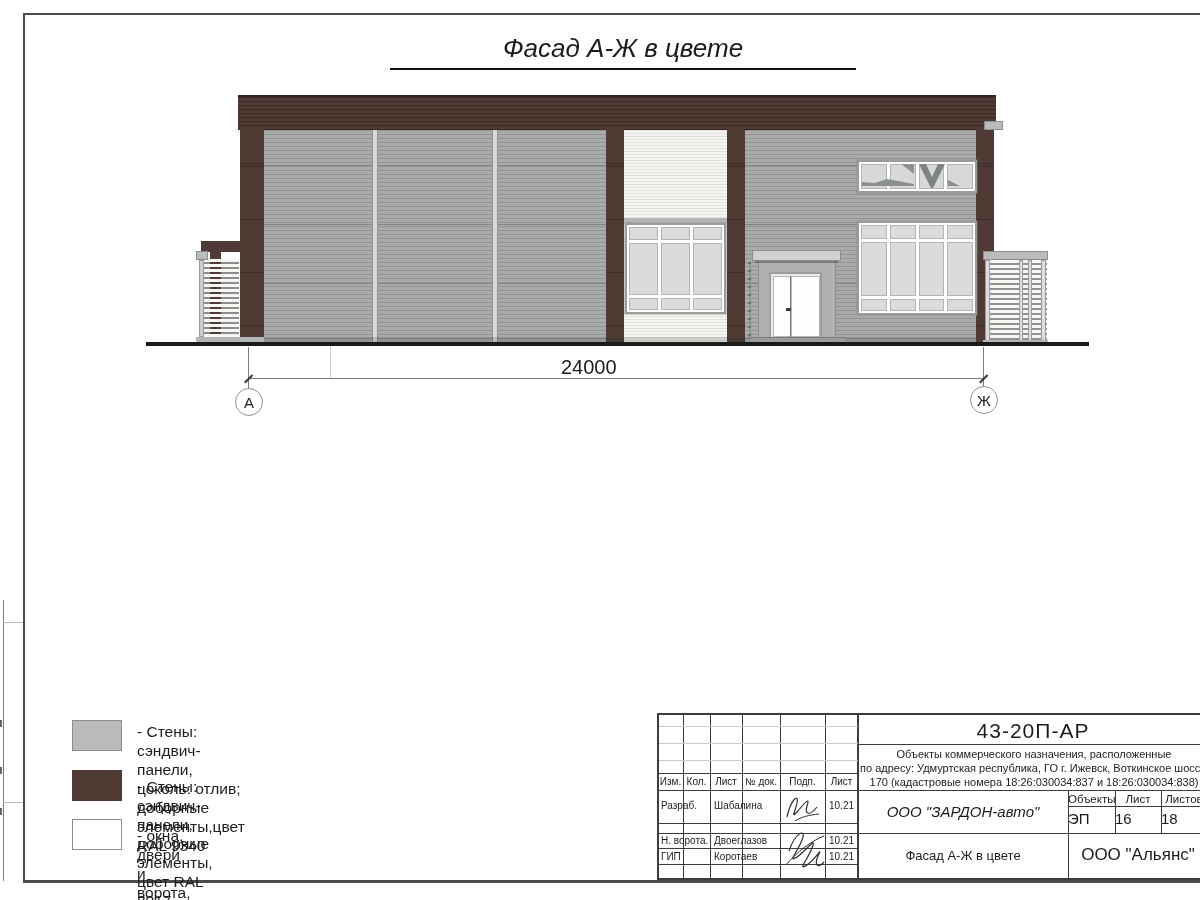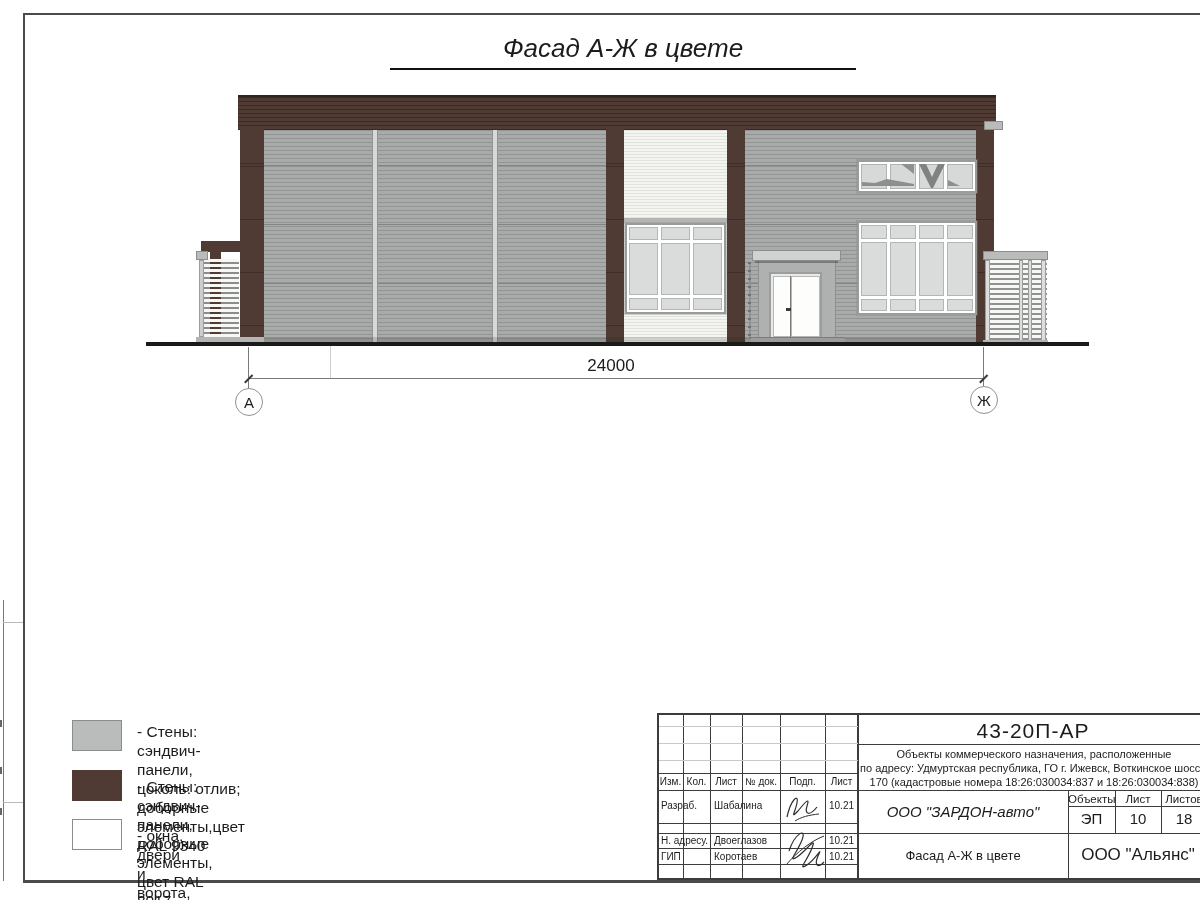--- a/index.html
+++ b/index.html
@@ -34,33 +34,33 @@
        display:grid;gap:3px;padding:2px;box-sizing:border-box;}
   .pane{background:#dadcdb;box-shadow:inset 0 0 0 1px #b3b6b5;}
   .pane2{background:#d6d9d8;box-shadow:inset 0 0 0 1px #b0b3b2;}
   .cap{background:#b9bcbb;border:1px solid #8b8e8d;box-sizing:border-box;}
   .ground{background:#1a1a18;}
   
   .dimline{background:#7a7a7a;}
   .tick{background:#3a3a3a;transform:rotate(-45deg);}
   .axis-circle{width:26px;height:26px;border-radius:50%;border:1px solid #8f928f;background:#fff;
                font-size:15px;display:flex;align-items:center;justify-content:center;}
-  .dim-text{font-size:17px;text-align:center;}
+  .dim-text{font-size:20px;}
   
   .swatch{width:50px;height:31px;border:1px solid #8a8d8c;box-sizing:border-box;}
   .legend-label{font-size:15.5px;white-space:pre-line;line-height:19px;}
   
   .tbl{background:#3c3c3c;}
   .tbf{background:#c9c9c9;}
   .tb-text{font-size:10px;white-space:nowrap;}
   .tb-center{text-align:center;}
   .doc-code{font-size:21px;text-align:center;white-space:nowrap;letter-spacing:1px;}
   .proj-line{font-size:11px;text-align:center;white-space:nowrap;line-height:14px;}
   .org-cell{font-size:15px;font-style:italic;text-align:center;white-space:nowrap;}
-  .stage-val{font-size:15px;text-align:center;white-space:nowrap;}
+  .stage-val{font-size:15px;white-space:nowrap;}
   .company{font-size:17px;text-align:center;white-space:nowrap;}
   .drawing-name{font-size:13px;text-align:center;white-space:nowrap;}
 </style>
 </head>
 <body>
 
 <div class="sheet">
 
   <div class="abs frame" style="left:23px;top:13px;width:1177px;height:2px;"></div>
   <div class="abs frame" style="left:23px;top:13px;width:2px;height:870px;"></div>
@@ -218,21 +218,21 @@
     <div class="abs tb-text tb-center" style="left:658px;top:776px;width:25px;">Изм.</div>
     <div class="abs tb-text tb-center" style="left:683px;top:776px;width:27px;">Кол.</div>
     <div class="abs tb-text tb-center" style="left:710px;top:776px;width:32px;">Лист</div>
     <div class="abs tb-text tb-center" style="left:742px;top:776px;width:38px;">№ док.</div>
     <div class="abs tb-text tb-center" style="left:780px;top:776px;width:45px;">Подп.</div>
     <div class="abs tb-text tb-center" style="left:825px;top:776px;width:33px;">Лист</div>
 
     <div class="abs tb-text" style="left:661px;top:800px;">Разраб.</div>
     <div class="abs tb-text" style="left:714px;top:800px;text-align:center;">Шабалина</div>
     <div class="abs tb-text tb-center" style="left:825px;top:800px;width:33px;">10.21</div>
-    <div class="abs tb-text" style="left:661px;top:835px;">Н. адресу.</div>
+    <div class="abs tb-text" style="left:661px;top:835px;">Н. ворота.</div>
     <div class="abs tb-text" style="left:714px;top:835px;">Двоеглазов</div>
     <div class="abs tb-text tb-center" style="left:825px;top:835px;width:33px;">10.21</div>
     <div class="abs tb-text" style="left:661px;top:851px;">ГИП</div>
     <div class="abs tb-text" style="left:714px;top:851px;text-align:right;">Коротаев</div>
     <div class="abs tb-text tb-center" style="left:825px;top:851px;width:33px;">10.21</div>
 
     <svg class="abs" style="left:781px;top:791px;" width="46" height="86" viewBox="0 0 46 86">
       <path d="M6,26 C10,8 18,2 16,12 C14,22 9,28 17,20 C25,10 29,6 26,15 C23,24 29,25 36,16" fill="none" stroke="#2f2f2f" stroke-width="1.2"></path>
       <path d="M14,30 C20,26 28,24 38,23" fill="none" stroke="#2f2f2f" stroke-width="1"></path>
       <path d="M8,60 C14,42 26,36 21,49 C16,62 6,72 16,66 C26,59 36,44 31,57 C26,70 16,80 26,74 C36,67 42,54 37,65 C33,74 37,78 43,71" fill="none" stroke="#2f2f2f" stroke-width="1.2"></path>
@@ -241,19 +241,19 @@
 
     <div class="abs doc-code" style="left:858px;top:719px;width:350px;">43-20П-АР</div>
     <div class="abs proj-line" style="left:860px;top:747px;width:348px;">Объекты коммерческого назначения, расположенные</div>
     <div class="abs proj-line" style="left:860px;top:761px;width:348px;">по адресу: Удмуртская республика, ГО г. Ижевск, Воткинское шоссе,</div>
     <div class="abs proj-line" style="left:860px;top:775px;width:348px;">170 (кадастровые номера 18:26:030034:837 и 18:26:030034:838)</div>
     <div class="abs org-cell" style="left:858px;top:803px;width:210px;">ООО "ЗАРДОН-авто"</div>
     <div class="abs tb-text tb-center" style="left:1068px;top:793px;width:47px;font-size:11.5px;">Объекты</div>
     <div class="abs tb-text tb-center" style="left:1115px;top:793px;width:46px;font-size:11.5px;">Лист</div>
     <div class="abs tb-text tb-center" style="left:1161px;top:793px;width:46px;font-size:11.5px;">Листов</div>
     <div class="abs stage-val" style="left:1068px;top:810px;width:47px;">ЭП</div>
-    <div class="abs stage-val" style="left:1115px;top:810px;width:46px;">10</div>
+    <div class="abs stage-val" style="left:1115px;top:810px;width:46px;">16</div>
     <div class="abs stage-val" style="left:1161px;top:810px;width:46px;">18</div>
     <div class="abs drawing-name" style="left:858px;top:848px;width:210px;">Фасад А-Ж в цвете</div>
     <div class="abs company" style="left:1068px;top:845px;width:140px;">ООО "Альянс"</div>
   </div>
 
 </div>
 
 </body></html>

